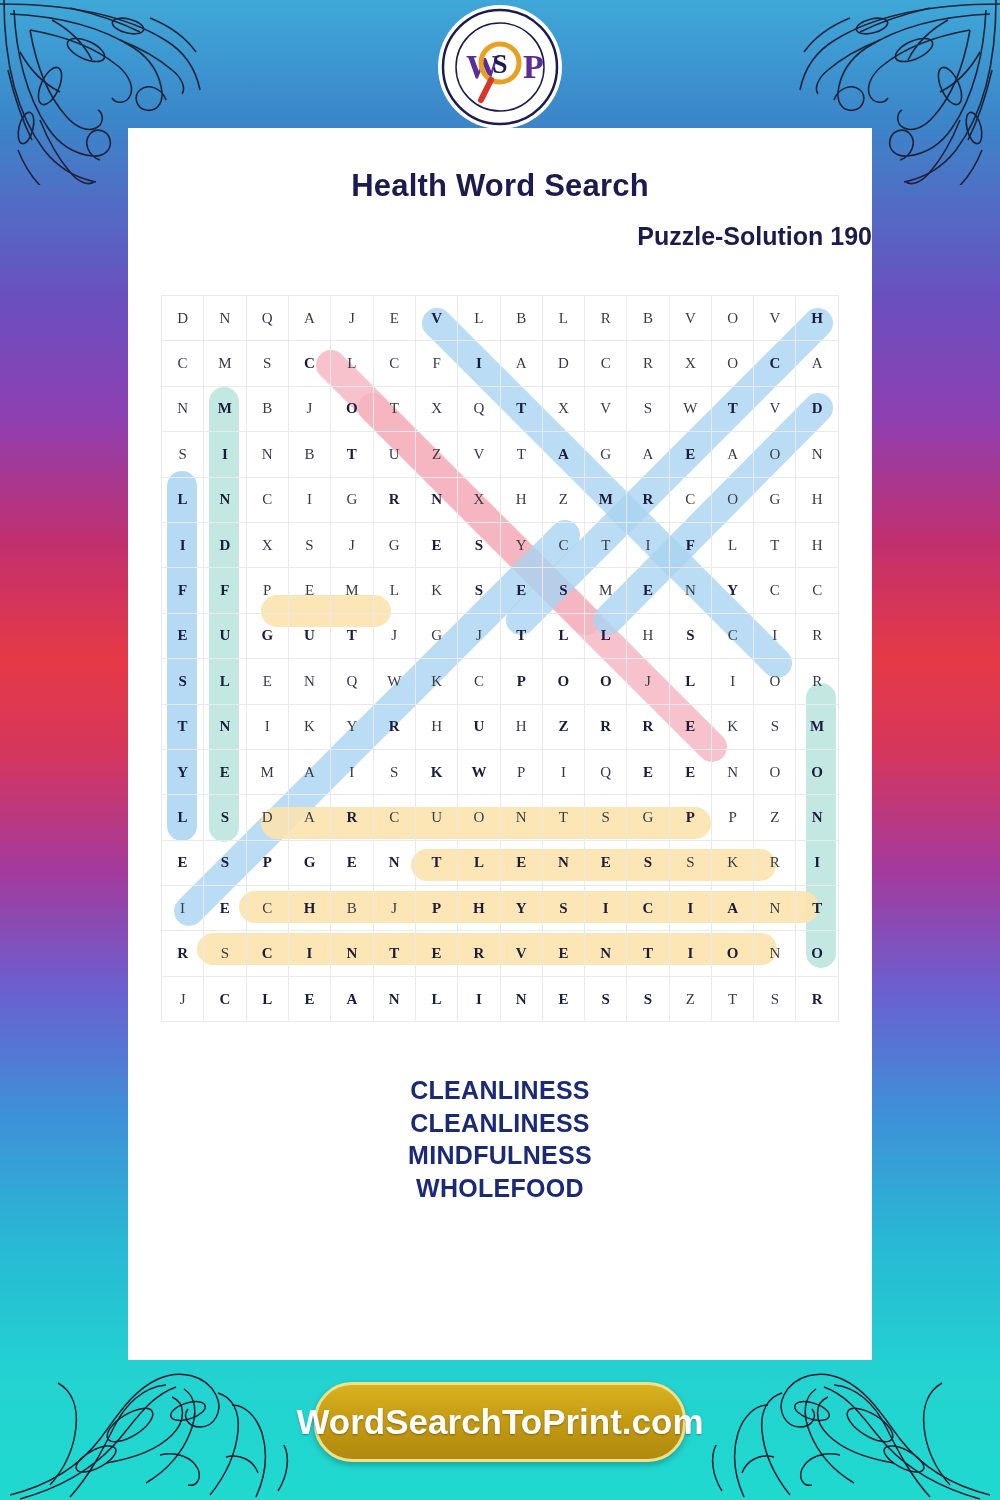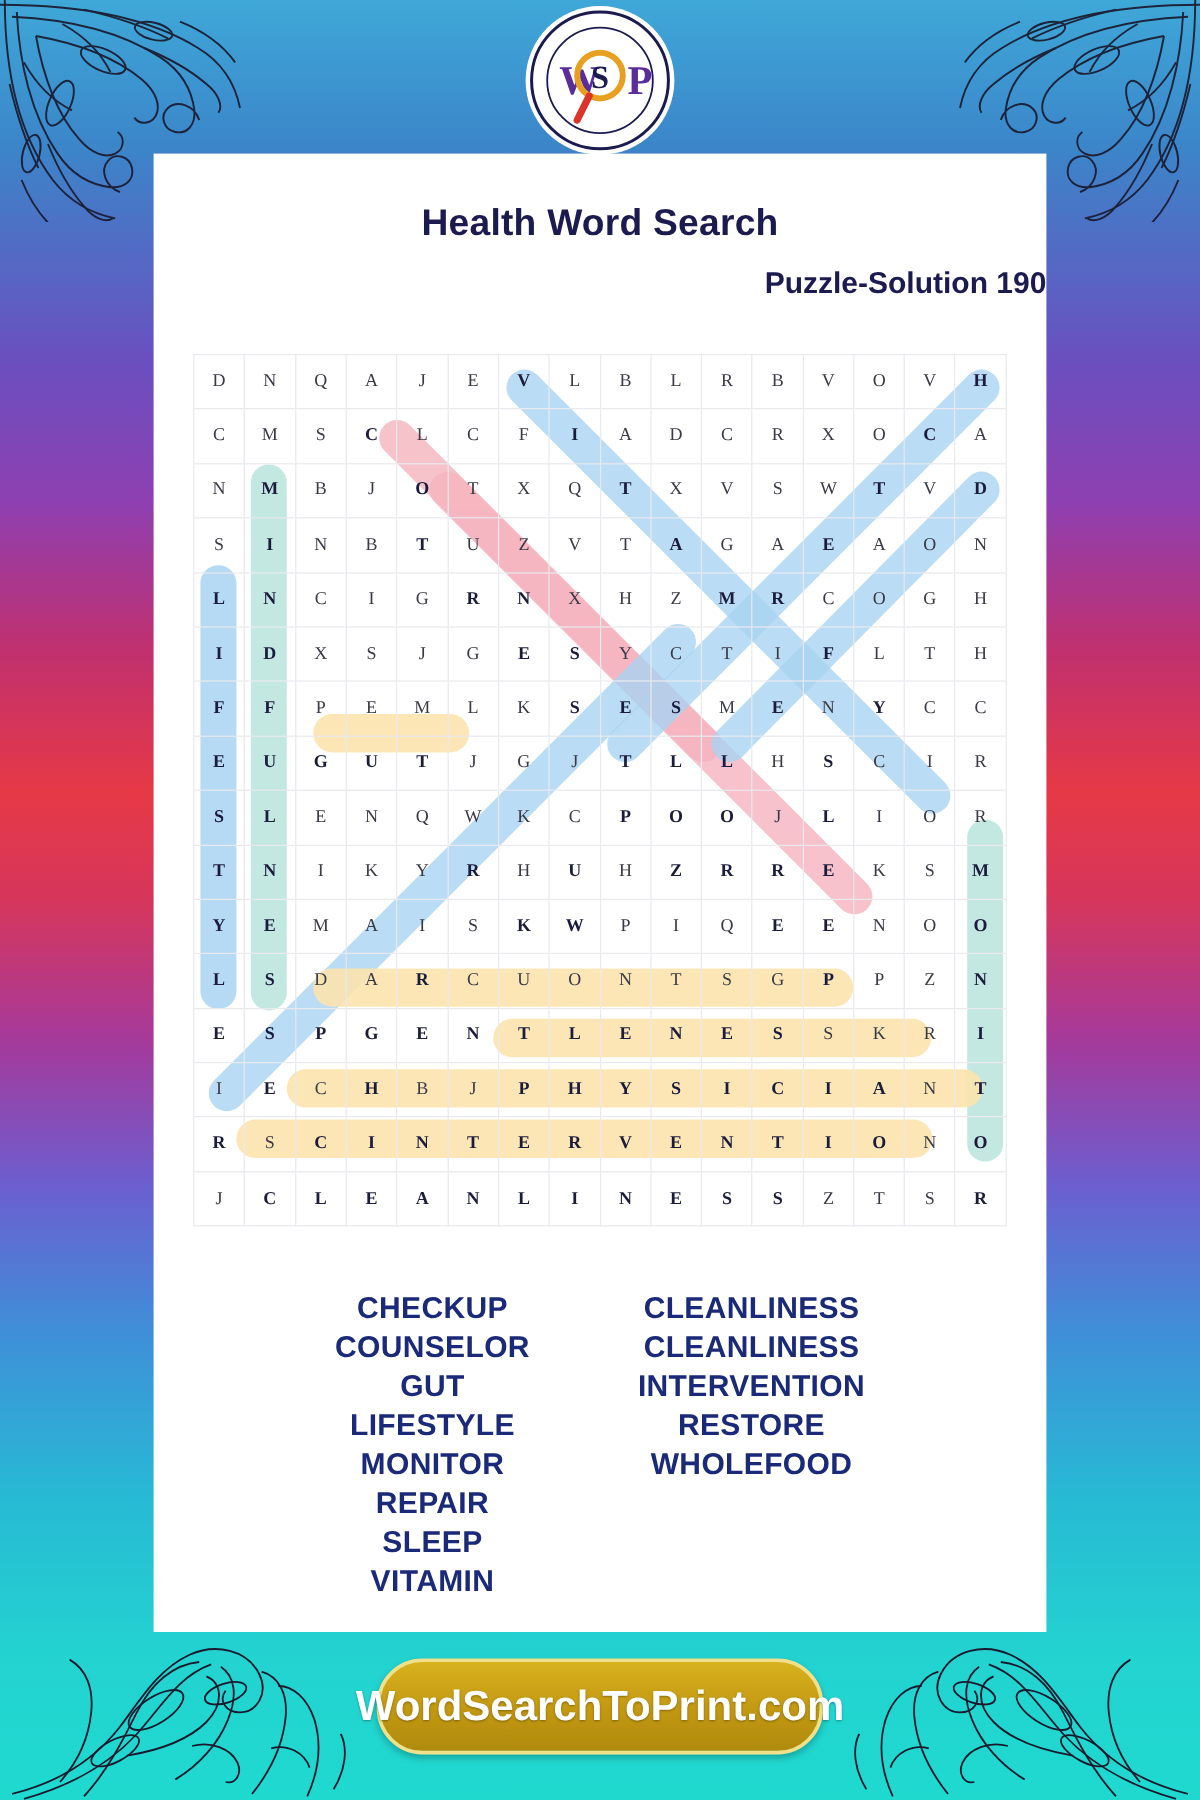--- a/index.html
+++ b/index.html
@@ -598,34 +598,23 @@
               <td>T</td>
               <td>S</td>
               <td class="hl">R</td>
             </tr>
           </tbody>
       </table>
     </div>
 
     <div class="wordlists">
       <div class="wordcol">
-        <div>CHECKUP</div>
-        <div>COUNSELOR</div>
-        <div>GUT</div>
-        <div>LIFESTYLE</div>
-        <div>MONITOR</div>
-        <div>REPAIR</div>
-        <div>SLEEP</div>
-        <div>VITAMIN</div>
-      </div>
-      <div class="wordcol">
         <div>CLEANLINESS</div>
         <div>CLEANLINESS</div>
-        <div>INTERVENTION</div>
-        <div>RESTORE</div>
+        <div>MINDFULNESS</div>
         <div>WHOLEFOOD</div>
       </div>
     </div>
   </div>
 
   <div class="footer-btn">
     <span>WordSearchToPrint.com</span>
   </div>
 
 </div>

